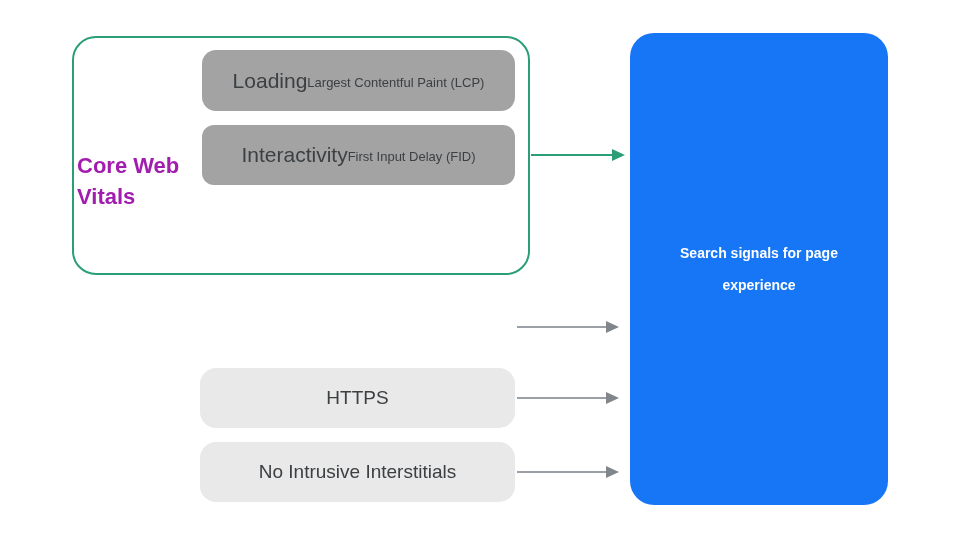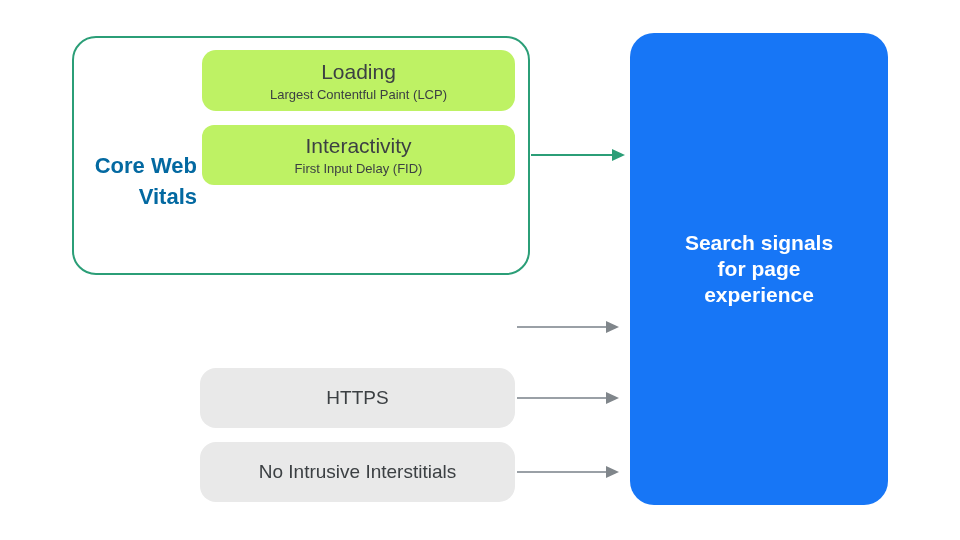--- a/index.html
+++ b/index.html
@@ -30,34 +30,34 @@
   }
   .cwv-label {
     position: absolute;
     left: 77px;
     top: 36px;
     width: 120px;
     height: 290px;
     display: flex;
     align-items: center;
     justify-content: center;
-    text-align: right;
-    color: #0369a1;
+    text-align: left;
+    color: #a21caf;
     font-size: 22px;
     font-weight: bold;
     line-height: 31px;
   }
   .vital-pill {
     position: absolute;
     left: 202px;
     width: 313px;
-    background: #bef264;
+    background: #a3a3a3;
     border-radius: 14px;
     display: flex;
-    flex-direction: column;
+    flex-direction: row;
     align-items: center;
     justify-content: center;
     text-align: left;
   }
   .vital-title {
     font-size: 21px;
     font-weight: 500;
     color: #3c4043;
     line-height: 24px;
   }
@@ -93,23 +93,23 @@
     height: 472px;
     background: #1776f6;
     border-radius: 24px;
     display: flex;
     align-items: center;
     justify-content: center;
   }
   .result-label {
     width: 180px;
     color: #ffffff;
-    font-size: 21px;
+    font-size: 14px;
     font-weight: bold;
-    line-height: 26px;
+    line-height: 32px;
     text-align: center;
   }
 
   
   .arrow-line {
     position: absolute;
     height: 2px;
   }
   .arrow-head {
     position: absolute;

